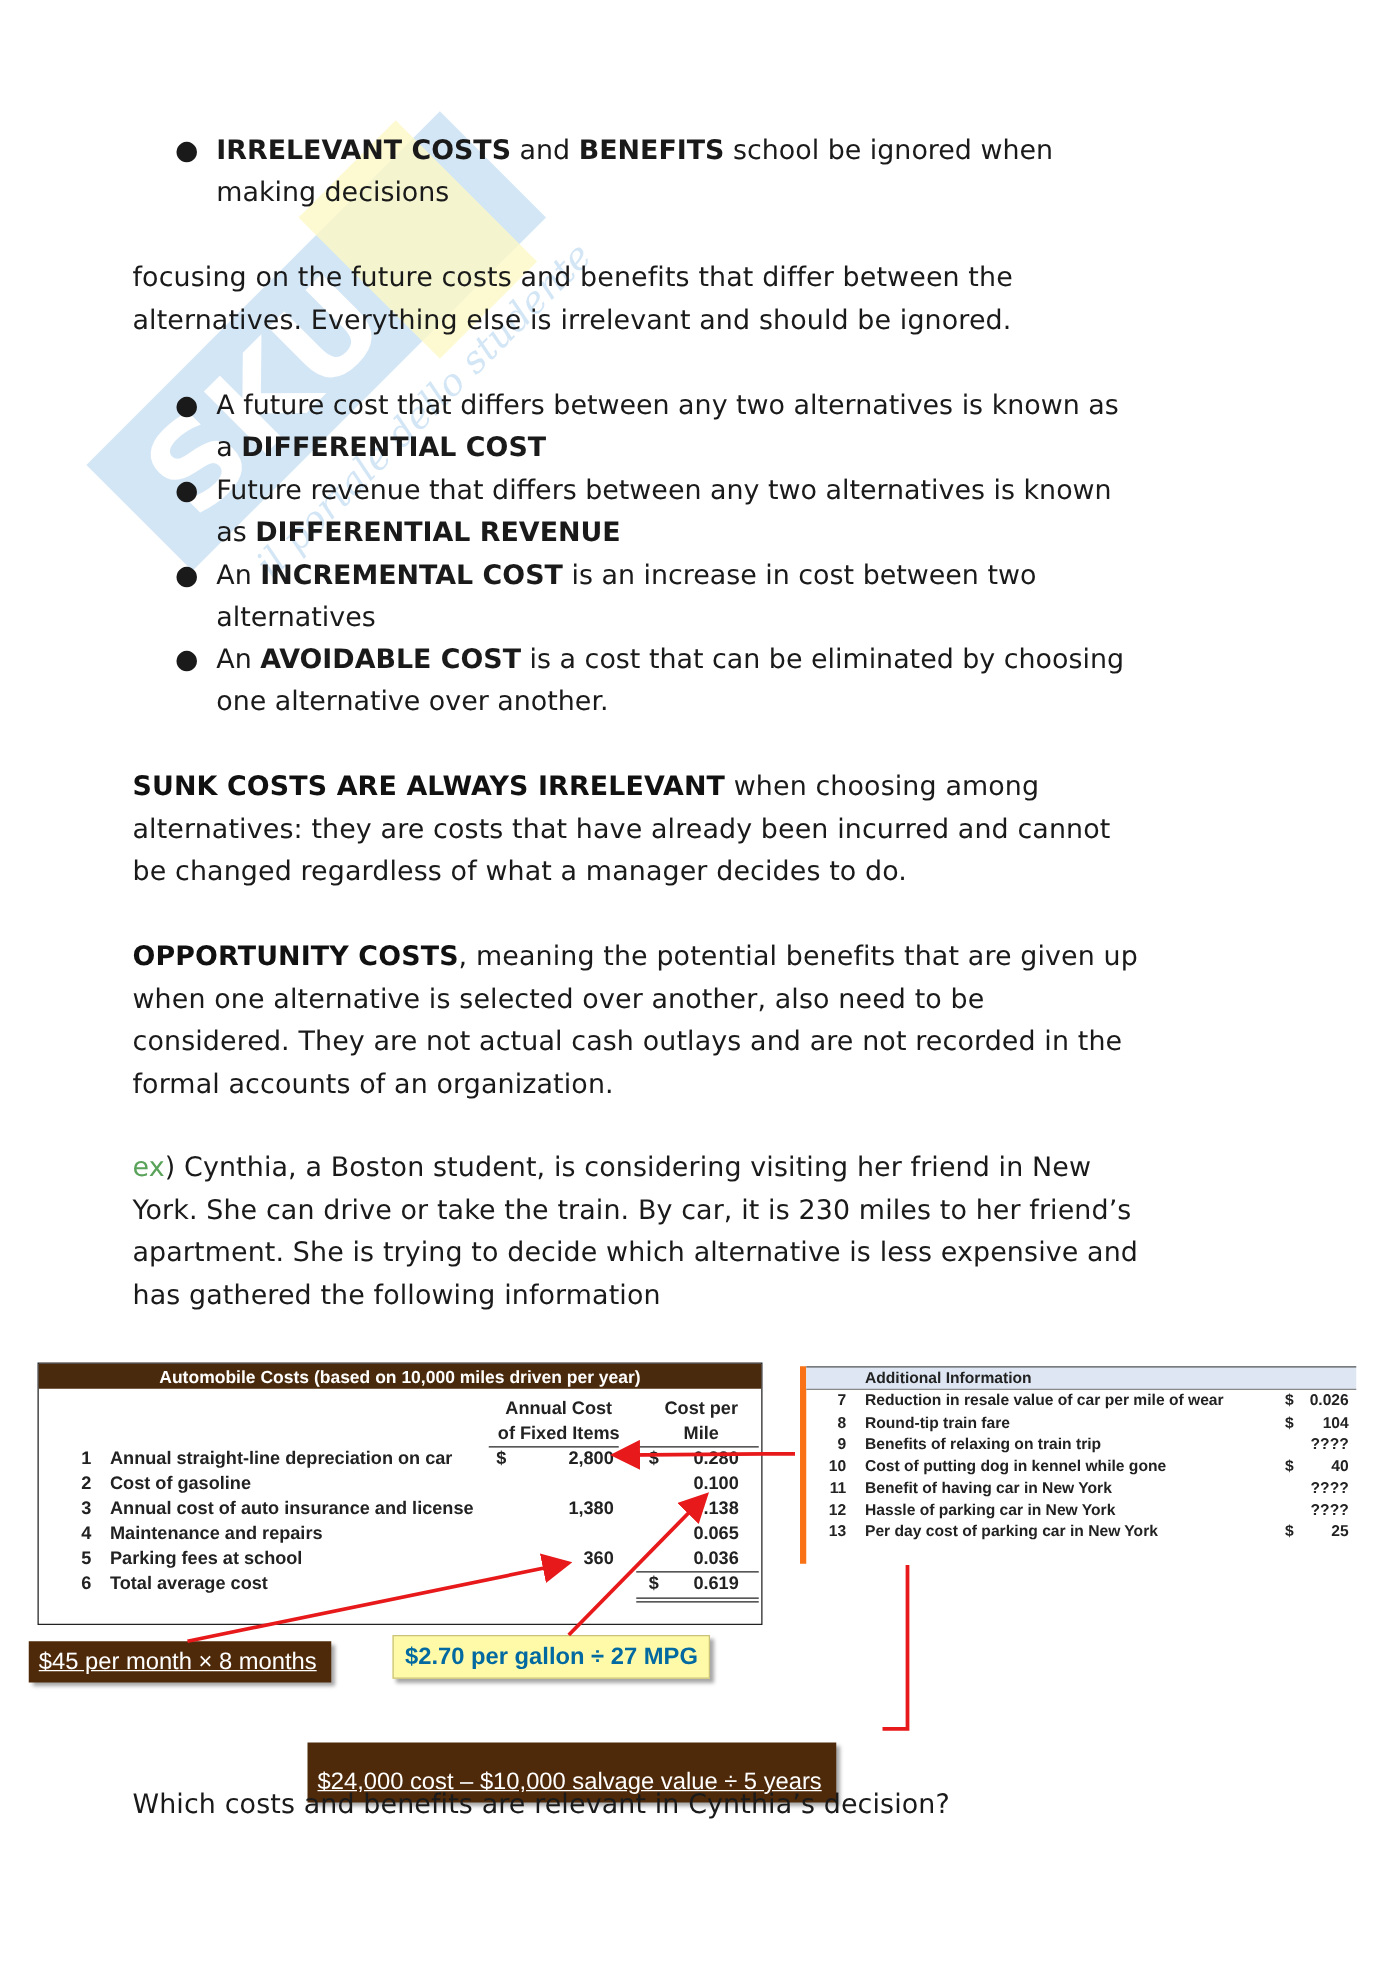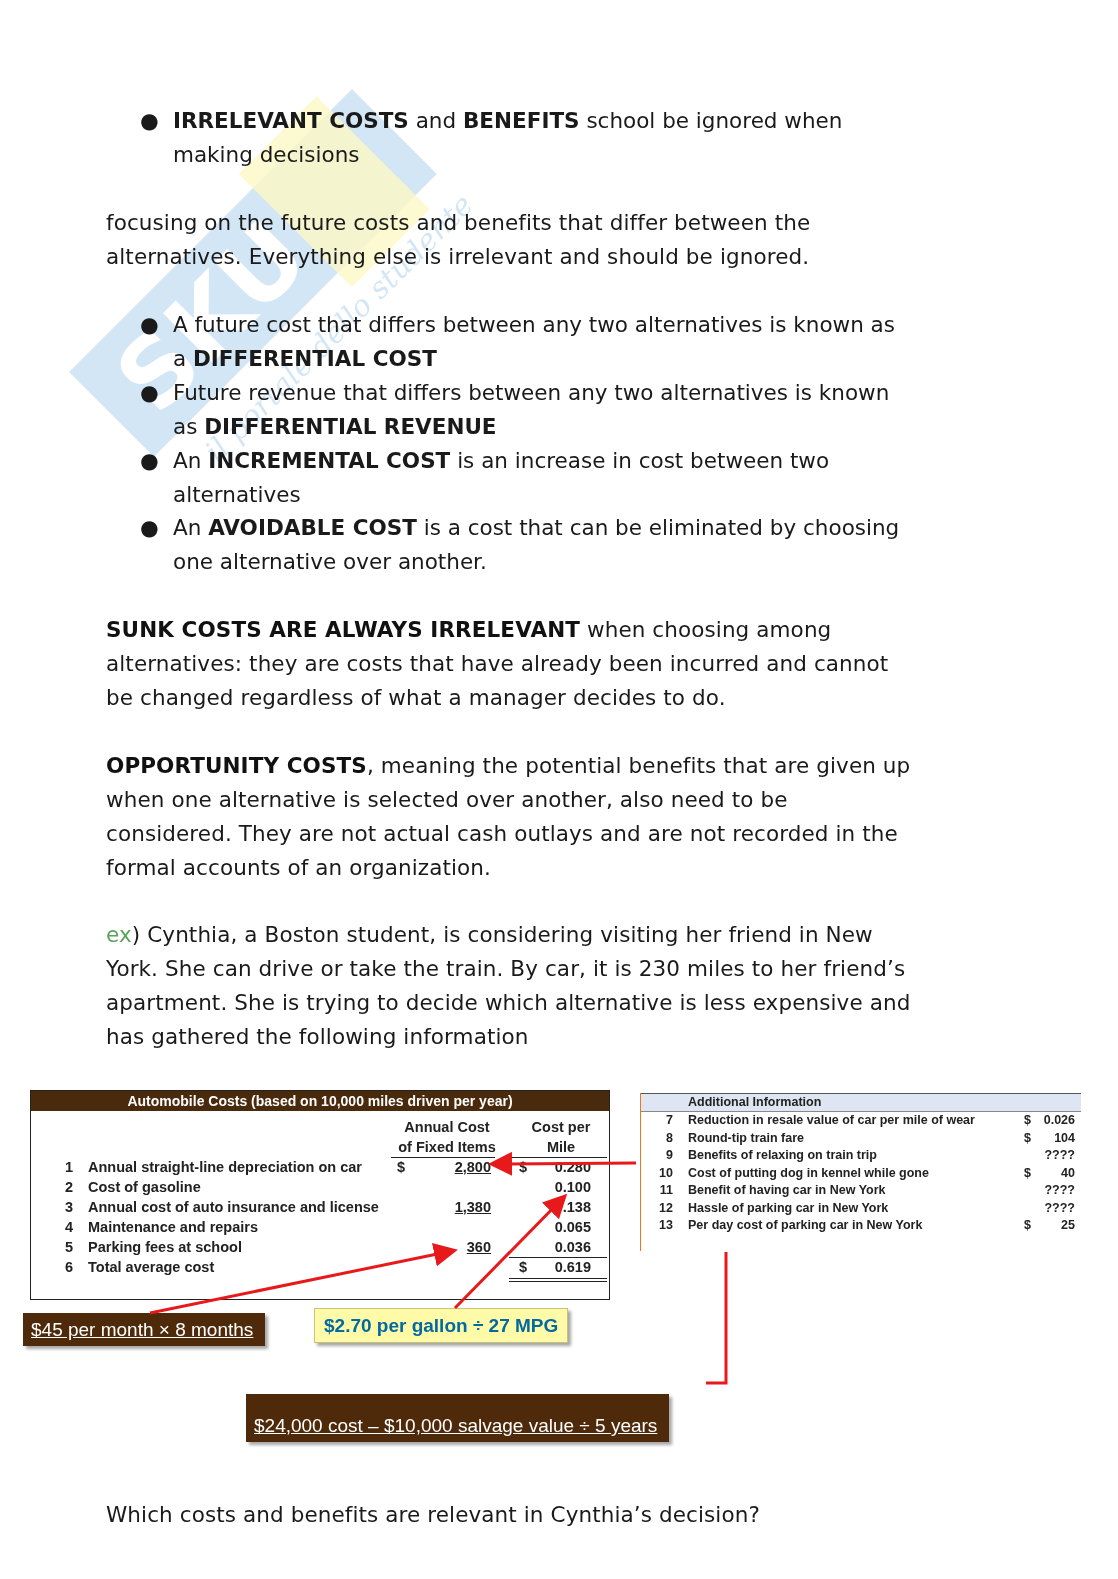--- a/index.html
+++ b/index.html
@@ -12,28 +12,28 @@
   .bullet .txt { margin-left:67px; display:block; }
   .ex { color:#5aa35a; }
 
   
   .auto { position:absolute; left:30px; top:1090px; width:578px; height:208px; border:1.5px solid #222; background:#fff; font-family:"Liberation Sans", sans-serif; font-size:14.5px; font-weight:bold; color:#222; }
   .auto .hdr { background:#4a2a0c; color:#fff; text-align:center; height:20px; line-height:20px; font-size:14px; }
   .auto .row { position:absolute; left:0; width:578px; height:20px; line-height:20px; }
   .auto .num { position:absolute; left:34px; }
   .auto .lbl { position:absolute; left:57px; }
   .auto .dol1 { position:absolute; left:366px; }
-  .auto .fix { position:absolute; right:118px; text-align:center;text-decoration:underline; }
+  .auto .fix { position:absolute; right:118px; text-align:center; }
   .auto .dol2 { position:absolute; left:488px; }
   .auto .cpm { position:absolute; right:18px; text-align:right; }
   .auto .colh { position:absolute; text-align:center; line-height:20px; font-weight:bold; }
   .uline { position:absolute; height:0; border-top:1.3px solid #222; }
 
   
-  .addl { position:absolute; left:640px; top:1093px; width:440px; height:158px; border-left:1px solid #f97316; font-family:"Liberation Sans", sans-serif; font-size:12.5px; font-weight:bold; color:#222; }
+  .addl { position:absolute; left:640px; top:1093px; width:440px; height:158px; border-left:5px solid #f97316; font-family:"Liberation Sans", sans-serif; font-size:12.5px; font-weight:bold; color:#222; }
   .addl .hdr { background:#dde6f2; border-top:1.5px solid #555; border-bottom:1px solid #888; height:17px; line-height:17px; padding-left:47px; }
   .addl .row { position:absolute; left:0; width:440px; height:17.5px; line-height:17.5px; }
   .addl .num { position:absolute; right:408px; text-align:right; }
   .addl .lbl { position:absolute; left:47px; }
   .addl .dol { position:absolute; left:383px; }
   .addl .val { position:absolute; right:6px; text-align:right; }
 
   
   .callout { position:absolute; font-family:"Liberation Sans", sans-serif; font-size:19px; box-shadow:3px 3px 3px rgba(0,0,0,0.35); white-space:nowrap; }
   .callout.brown { background:#4f2a0a; color:#fff;text-decoration:underline; }
@@ -215,13 +215,13 @@
     </marker>
   </defs>
   <g>
     <polyline points="706,1383 726,1383 726,1252" fill="none" stroke="#e8191a" stroke-width="3"></polyline>
     <line x1="636" y1="1163" x2="494" y2="1164" stroke="#e8191a" stroke-width="3" marker-end="url(#ah)"></line>
   </g>
   <line x1="150" y1="1313" x2="452" y2="1251" stroke="#e8191a" stroke-width="3" marker-end="url(#ah)"></line>
   <line x1="455" y1="1308" x2="563" y2="1198" stroke="#e8191a" stroke-width="3" marker-end="url(#ah)"></line>
 </svg>
 
-<div class="p" style="top:1498px;">Which costs and benefits are relevant in Cynthia’s decision?</div>
+<div class="p" style="top:1427px;">Which costs and benefits are relevant in Cynthia’s decision?</div>
 
 </body></html>

